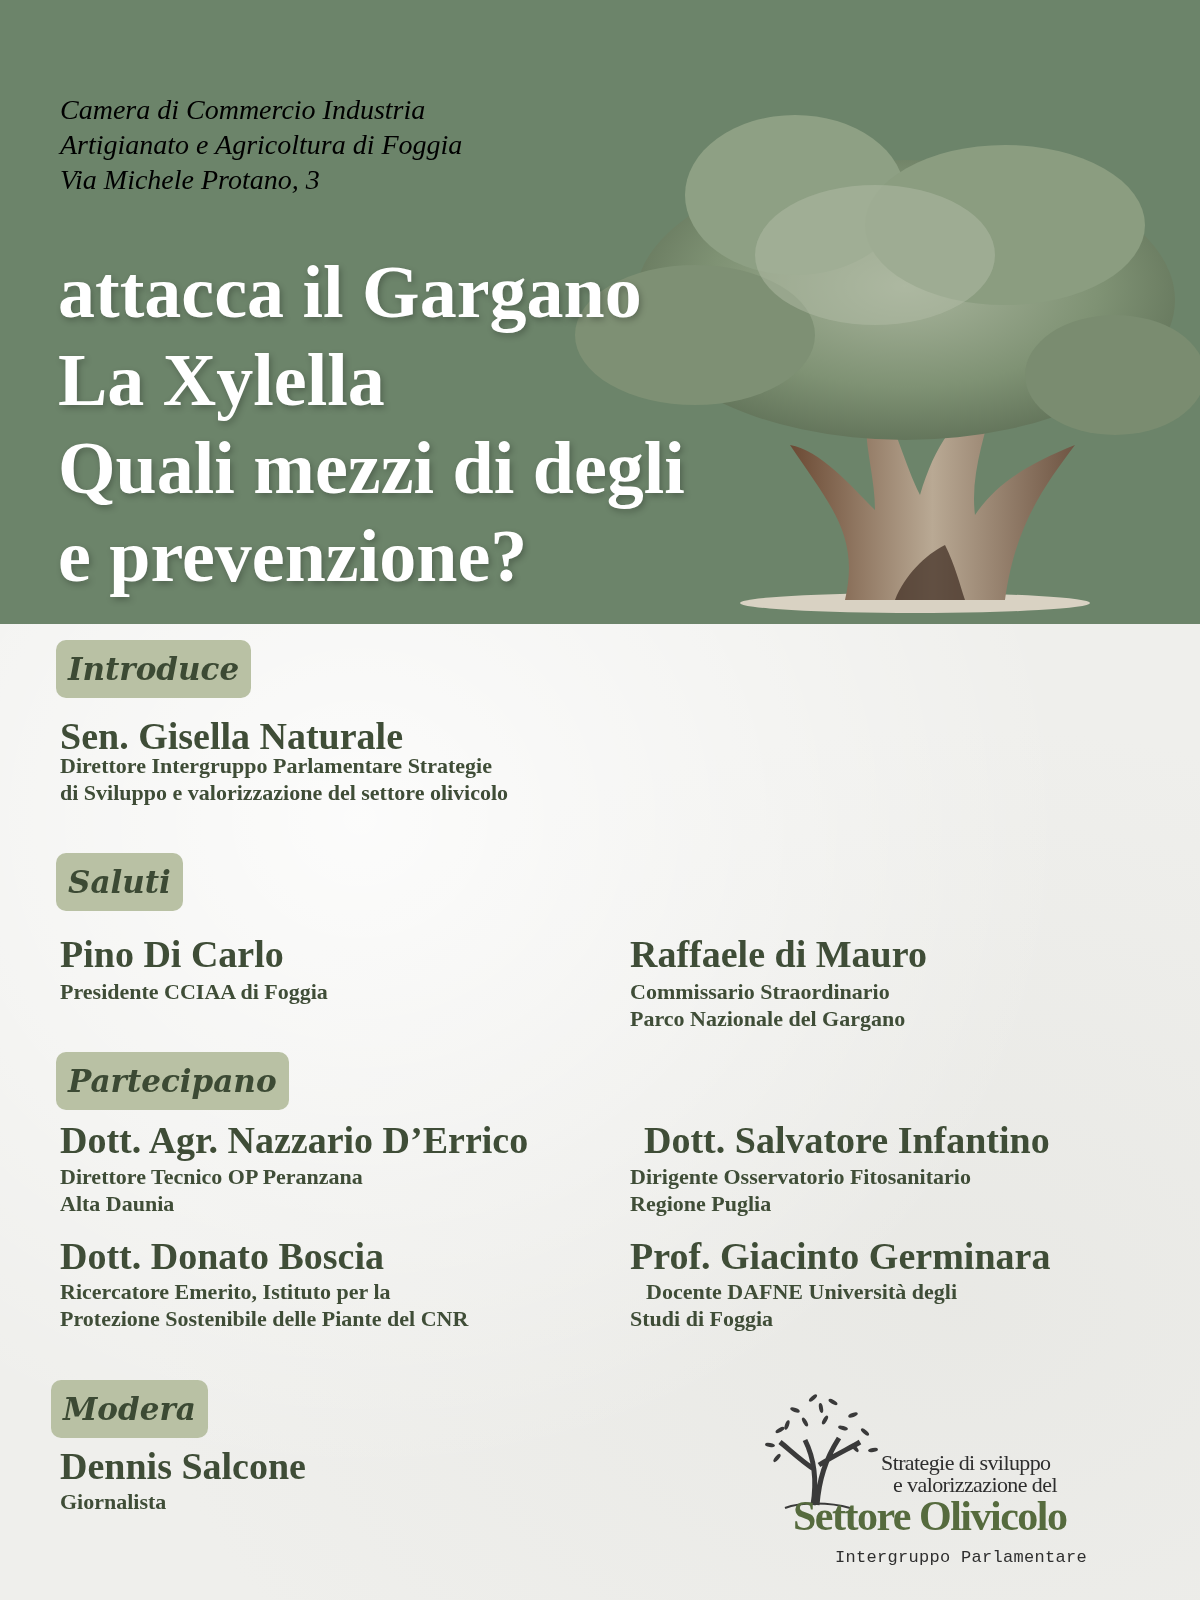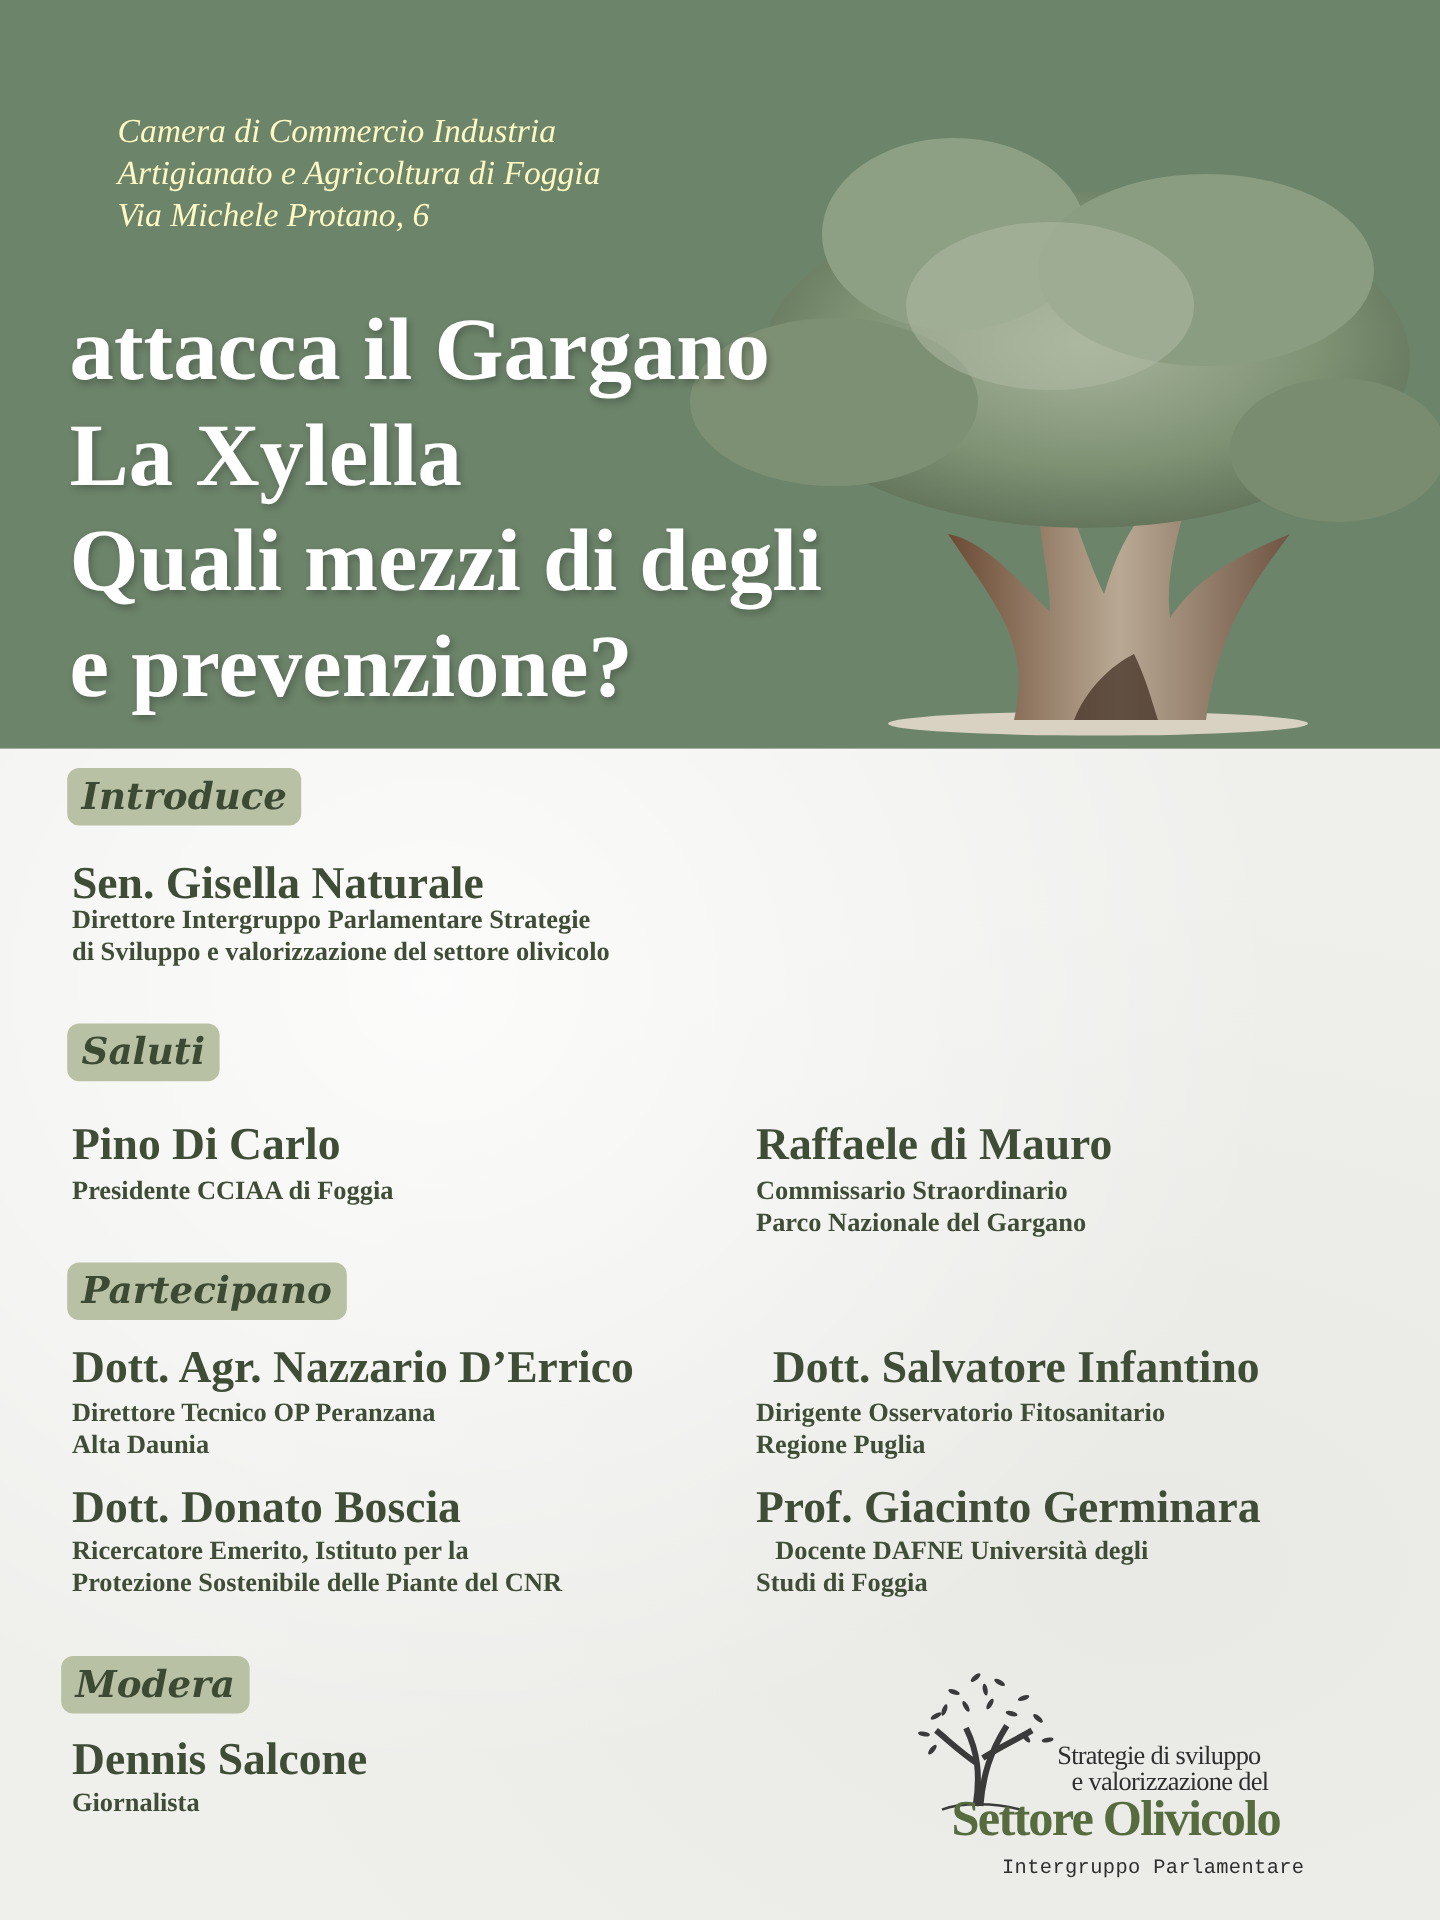--- a/index.html
+++ b/index.html
@@ -13,41 +13,41 @@
     position: absolute; left: 0; top: 0; width: 1200px; height: 624px;
     background: #6c846a;
     overflow: hidden;
   }
   .event-date {
     position: absolute; left: 60px; top: 44px;
     color: #ffffff; font-size: 38px; font-weight: bold;
     font-family: "DejaVu Serif", serif; font-style: italic;
     letter-spacing: 0.2px;
   }
-  .venue { position: absolute; left: 60px; top: 92px; color: #fef9c3; margin-left: 38px; }
+  .venue { position: absolute; left: 60px; top: 92px; color: #000000; }
   .venue div { font-size: 28px; font-style: italic; font-family: "Liberation Serif", serif; line-height: 35px; }
   .headline {
     position: absolute; left: 58px; top: 248px; color: #ffffff;
     font-family: "Liberation Serif", serif; font-weight: bold;
     font-size: 74px; line-height: 88px;
     text-shadow: 2px 3px 6px rgba(0,0,0,0.25);
     z-index: 3;
   }
   .tree { position: absolute; left: 575px; top: 105px; width: 625px; height: 520px; z-index: 2; }
 
   .paper {
     position: absolute; left: 0; top: 624px; width: 1200px; height: 976px;
     background:
       radial-gradient(ellipse at 30% 20%, rgba(255,255,255,0.8), rgba(255,255,255,0) 60%),
       radial-gradient(ellipse at 80% 70%, rgba(230,230,226,0.7), rgba(240,240,238,0) 60%),
       #efefec;
   }
   .pill {
     position: absolute; background: #b9c1a4; color: #3c4a34;
-    border-radius: 10px; height: 48px; padding: 0 12px;
+    border-radius: 10px; height: 58px; padding: 0 12px;
     font-size: 31px; font-style: italic; font-weight: bold;
     font-family: "DejaVu Serif", serif;
     display: flex; align-items: center;
   }
   .name {
     position: absolute; color: #3f4d37;
     font-family: "Liberation Serif", serif; font-weight: bold;
     font-size: 38px; line-height: 40px; white-space: nowrap;
   }
   .role {
@@ -71,21 +71,21 @@
     font-size: 17px; white-space: nowrap; letter-spacing: 0.3px;
   }
 </style>
 </head>
 <body>
 
 <section class="hero">
   <div class="venue">
     <div>Camera di Commercio Industria</div>
     <div>Artigianato e Agricoltura di Foggia</div>
-    <div>Via Michele Protano, 6</div>
+    <div>Via Michele Protano, 3</div>
   </div>
 
   <svg class="tree" viewBox="0 0 625 520">
     <defs>
       <radialGradient id="fol" cx="50%" cy="45%" r="60%">
         <stop offset="0%" stop-color="#a8b49c"></stop>
         <stop offset="60%" stop-color="#7f9274"></stop>
         <stop offset="100%" stop-color="#5d6e55"></stop>
       </radialGradient>
       <linearGradient id="trunk" x1="0" x2="1">

